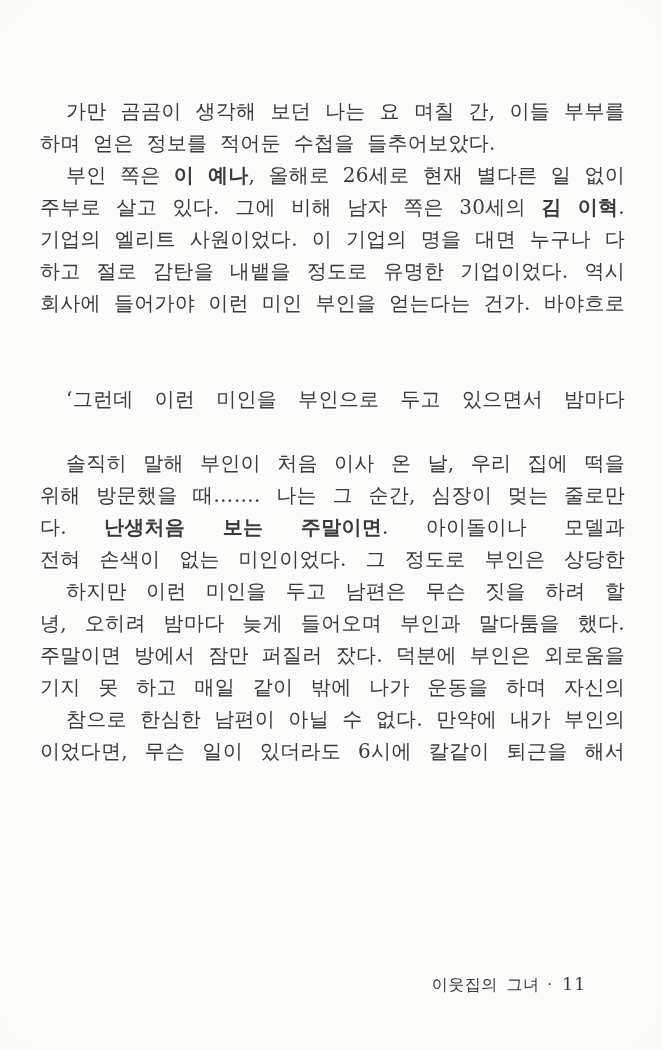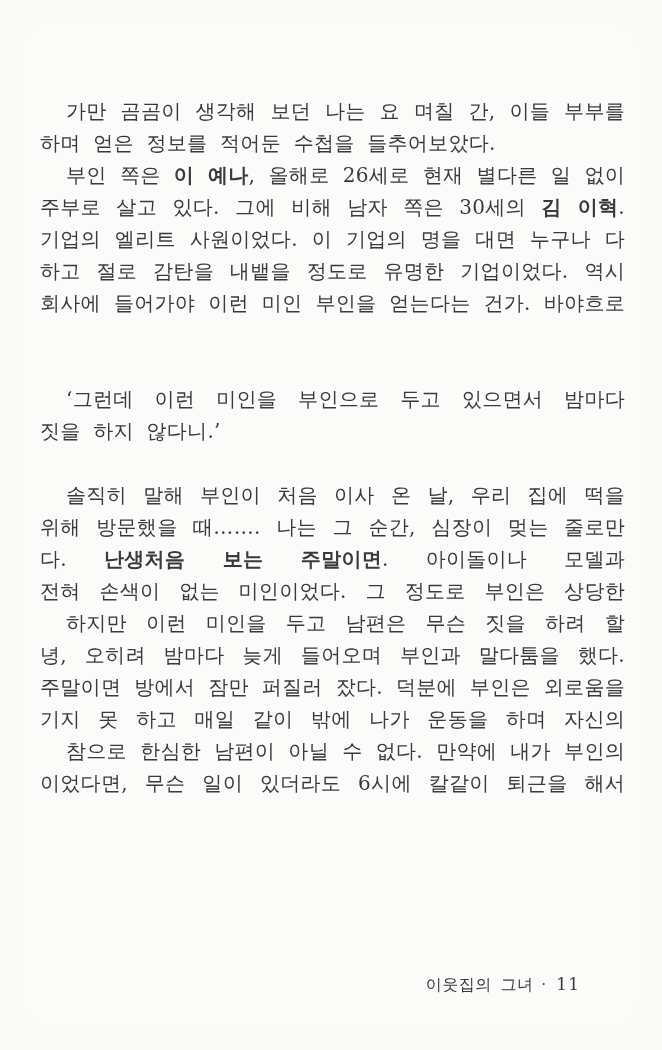--- a/index.html
+++ b/index.html
@@ -40,21 +40,21 @@
   .line.last{
     text-align:center;
     -moz-text-align-last:left;
     text-align-last:left;
   }
   .line.indent{text-indent:26px;}
   .b{font-weight:700;}
   .blank{width:100%;}
   .running-footer{
     position:absolute;
-    top:974px;right:82px;
+    top:974px;right:76px;
     color:var(--ink);
     font-size:16px;
     letter-spacing:0.5px;
     word-spacing:3px;
     white-space:nowrap;
   }
   .running-footer .sep{
     display:inline-block;
     margin:0 10px 0 8px;
     font-size:14px;
@@ -78,21 +78,20 @@
       <div class="para">
         <div class="line indent"><span>부인 쪽은 </span><span class="b">이 예나</span><span>, 올해로 26세로 현재 별다른 일 없이 전업</span></div>
         <div class="line"><span>주부로 살고 있다. 그에 비해 남자 쪽은 30세의 </span><span class="b">김 이혁</span><span>. 모 대</span></div>
         <div class="line"><span>기업의 엘리트 사원이었다. 이 기업의 명을 대면 누구나 다 아</span></div>
         <div class="line"><span>하고 절로 감탄을 내뱉을 정도로 유명한 기업이었다. 역시 좋은</span></div>
         <div class="line"><span>회사에 들어가야 이런 미인 부인을 얻는다는 건가. 바야흐로 인</span></div>
       </div>
       <div class="blank" style="height: 64px;"></div>
       <div class="para">
         <div class="line indent"><span>‘그런데 이런 미인을 부인으로 두고 있으면서 밤마다 별다른</span></div>
-        <div class="line last"><span>짓을 하지 않다니.’</span></div>
       </div>
       <div class="blank" style="height: 32px;"></div>
       <div class="para">
         <div class="line indent"><span>솔직히 말해 부인이 처음 이사 온 날, 우리 집에 떡을 돌리기</span></div>
         <div class="line"><span>위해 방문했을 때……. 나는 그 순간, 심장이 멎는 줄로만 알았</span></div>
         <div class="line"><span>다. </span><span class="b">난생처음 보는 주말이면</span><span>. 아이돌이나 모델과 비교하더라도</span></div>
         <div class="line"><span>전혀 손색이 없는 미인이었다. 그 정도로 부인은 상당한 미모를</span></div>
       </div>
       <div class="para">
         <div class="line indent"><span>하지만 이런 미인을 두고 남편은 무슨 짓을 하려 할 생각은커</span></div>

